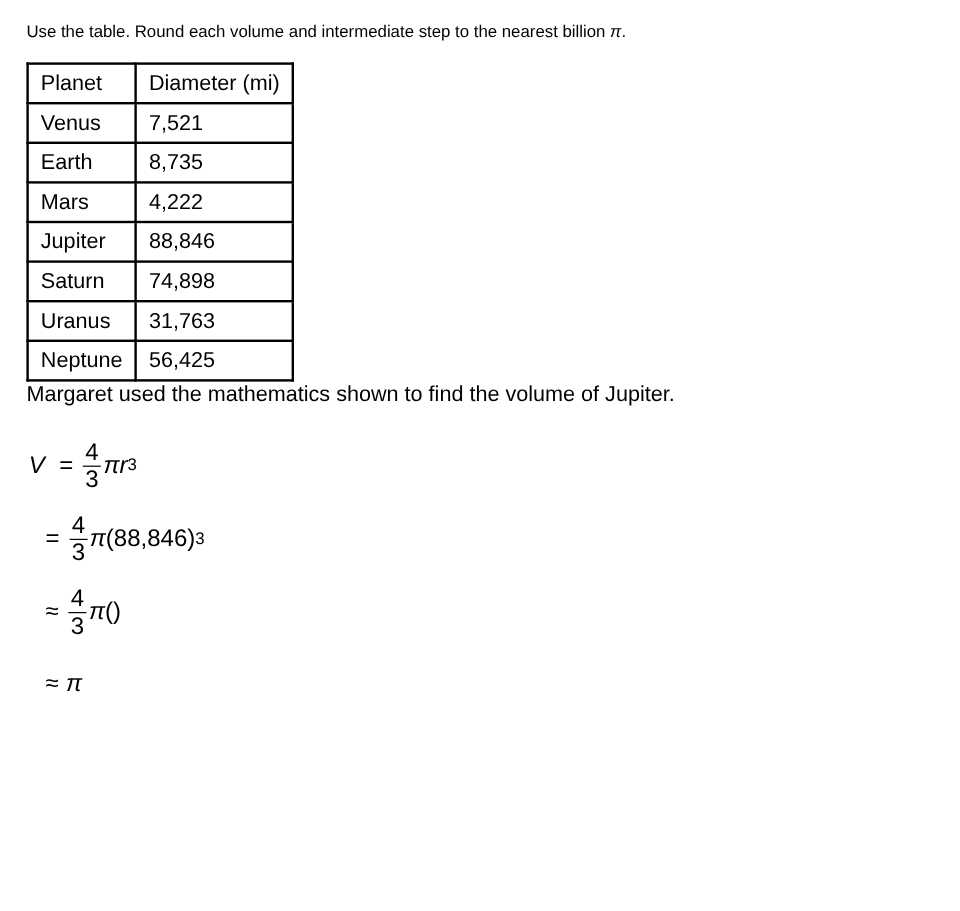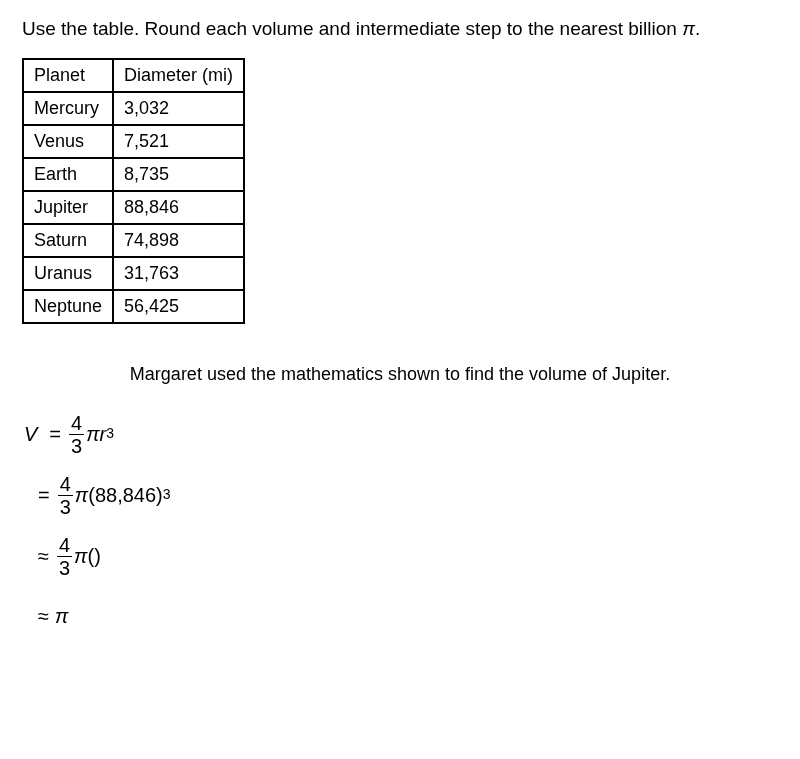--- a/index.html
+++ b/index.html
@@ -10,28 +10,27 @@
     body {
       font-family: Arial, Helvetica, sans-serif;
       background: #fff;
       color: #000;
       padding: 18px 22px;
       width: 800px;
       font-size: 18px;
     }
     .instruction {
       margin-bottom: 18px;
-      font-size: 19px;
+      font-size: 14px;
     }
     .pi {
       font-style: italic;
     }
     table {
       border-collapse: collapse;
-      margin-bottom: 40px;
     }
     th, td {
       border: 2px solid #000;
       padding: 5px 10px;
       font-size: 18px;
       font-weight: normal;
     }
     th {
       text-align: center;
       font-weight: normal;
@@ -40,21 +39,20 @@
       text-align: left;
       min-width: 90px;
     }
     .col-diameter {
       text-align: left;
       min-width: 120px;
     }
     .statement {
       margin-bottom: 28px;
       font-size: 18px;
-      text-align: center;
     }
     .math-block {
       margin-left: 2px;
       font-size: 20px;
     }
     .math-line {
       display: flex;
       align-items: center;
       margin-bottom: 18px;
       min-height: 40px;
@@ -107,30 +105,30 @@
 
 <table>
   <thead>
     <tr>
       <th class="col-planet">Planet</th>
       <th class="col-diameter">Diameter (mi)</th>
     </tr>
   </thead>
   <tbody>
     <tr>
-      <td class="col-planet">Mercury</td>
-      <td class="col-diameter">3,032</td>
-    </tr>
-    <tr>
       <td class="col-planet">Venus</td>
       <td class="col-diameter">7,521</td>
     </tr>
     <tr>
       <td class="col-planet">Earth</td>
       <td class="col-diameter">8,735</td>
+    </tr>
+    <tr>
+      <td class="col-planet">Mars</td>
+      <td class="col-diameter">4,222</td>
     </tr>
     <tr>
       <td class="col-planet">Jupiter</td>
       <td class="col-diameter">88,846</td>
     </tr>
     <tr>
       <td class="col-planet">Saturn</td>
       <td class="col-diameter">74,898</td>
     </tr>
     <tr>

